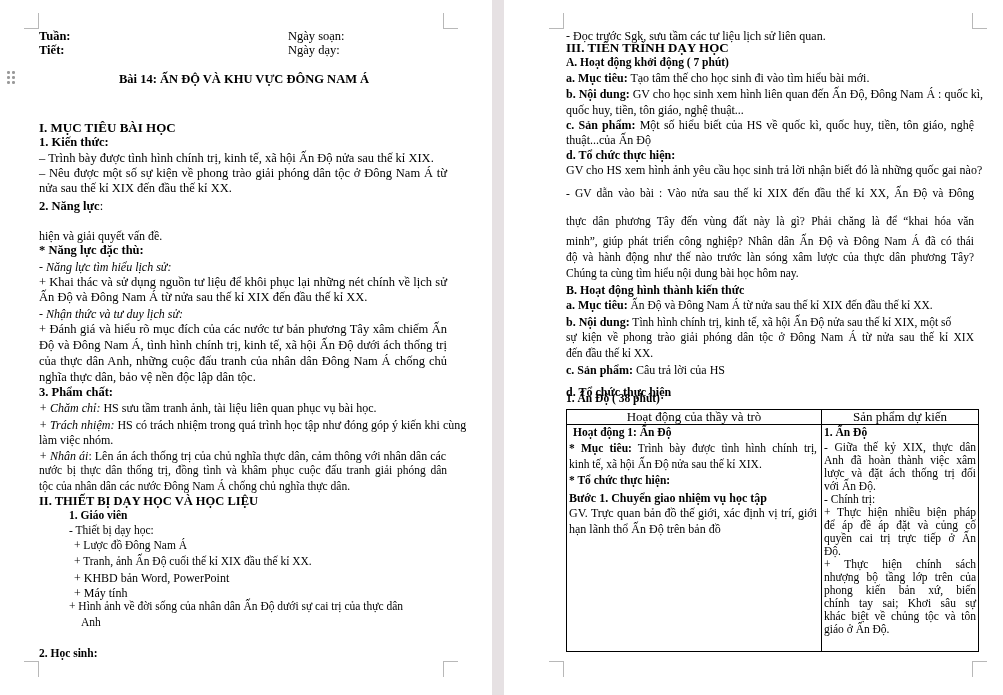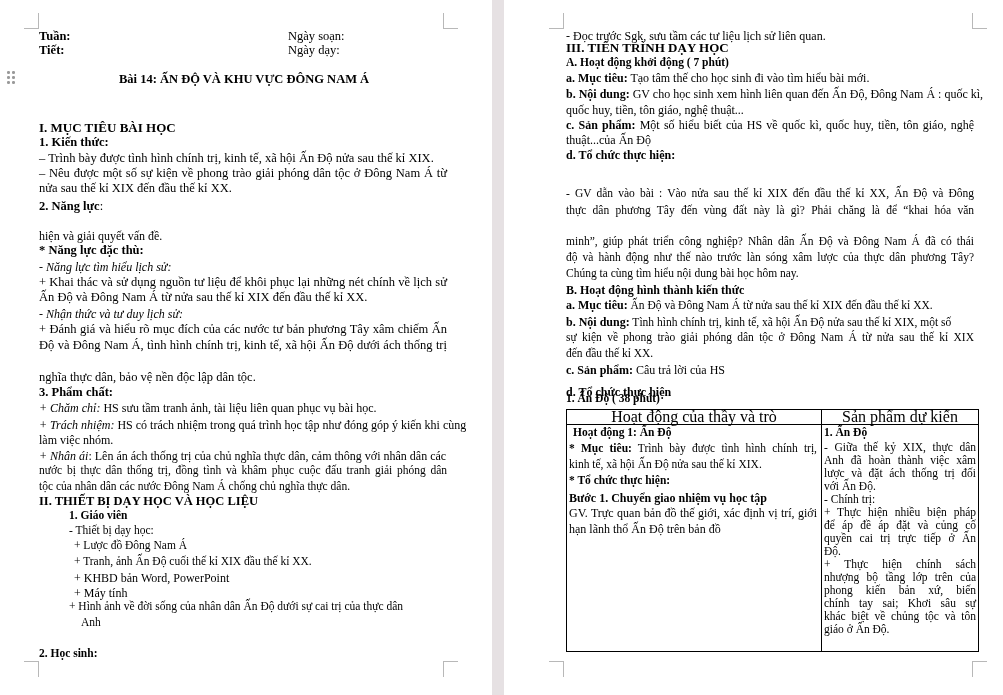--- a/index.html
+++ b/index.html
@@ -14,21 +14,21 @@
   .f13 { font-size:12.5px; }
   .f12 { font-size:11.5px; }
   .f10 { font-size:12px; }
   .b { font-weight:bold; }
   .i { font-style:italic; }
   .just { text-align:justify; text-align-last:justify; white-space:nowrap; }
   .drag { position:absolute; left:7px; top:71px; width:8px; height:14px; }
   .drag span { position:absolute; width:2.5px; height:2.5px; background:#9a9a9a; border-radius:50%; }
   table.plan { position:absolute; left:566px; top:409px; width:413px; border-collapse:collapse; }
   table.plan td, table.plan th { border:1.3px solid #000; padding:0 2px; vertical-align:top; font-weight:normal; }
-  table.plan th { font-size:16px; text-align:center; height:14px; line-height:14px; }
+  table.plan th { font-size:13px; text-align:center; height:14px; line-height:14px; }
   .cell { position:relative; }
   .cl { position:absolute; white-space:nowrap; line-height:1; }
 </style>
 </head>
 <body>
 
 <div class="page page-left">
   <div class="corner" style="left:24px;top:13px;width14px;width:14px;height:15px;border-right-width:1px;border-bottom-width:1px;"></div>
   <div class="corner" style="left:443px;top:13px;width:14px;height:15px;border-left-width:1px;border-bottom-width:1px;"></div>
   <div class="corner" style="left:24px;top:661px;width:14px;height:15px;border-right-width:1px;border-top-width:1px;"></div>
@@ -58,20 +58,21 @@
 
   <div class="ln f13" style="left:39px;top:200px"><b>2. Năng lực</b><span>:</span></div>
   <div class="ln f10" style="left:39px;top:230px">hiện và giải quyết vấn đề.</div>
   <div class="ln f13 b" style="left:39px;top:244px">* Năng lực đặc thù:</div>
   <div class="ln f10 i" style="left:39px;top:261px">-  Năng lực tìm hiểu lịch sử:</div>
   <div class="ln f13 just" style="left:39px;top:276px;width:408px">+ Khai thác và sử dụng nguồn tư liệu để khôi phục lại những nét chính về lịch  sử</div>
   <div class="ln f13" style="left:39px;top:291px">Ấn Độ và Đông Nam Á từ nửa sau thế kỉ XIX đến đầu thế kỉ XX.</div>
   <div class="ln f10 i" style="left:39px;top:308px">- Nhận thức và tư duy lịch sử:</div>
   <div class="ln f13 just" style="left:39px;top:323px;width:408px">+ Đánh giá và hiểu rõ mục đích của các nước tư bản phương Tây xâm chiếm Ấn</div>
   <div class="ln f13 just" style="left:39px;top:339px;width:408px">Độ và Đông Nam Á, tình hình chính trị, kinh tế, xã hội Ấn Độ dưới ách thống trị</div>
+  <div class="ln f13 just" style="left:39px;top:355px;width:408px">của thực dân Anh, những cuộc đấu tranh của nhân dân Đông Nam Á chống chủ</div>
   <div class="ln f13" style="left:39px;top:371px">nghĩa thực dân, bảo vệ nền độc lập dân tộc.</div>
 
   <div class="ln f13 b" style="left:39px;top:386px">3. Phẩm chất:</div>
   <div class="ln f10" style="left:39px;top:402px"><i>+ Chăm chỉ:</i><span> HS sưu tầm tranh ảnh, tài liệu liên quan phục vụ bài học.</span></div>
   <div class="ln f10" style="left:39px;top:419px"><i>+ Trách nhiệm:</i><span> HS có trách nhiệm trong quá trình học tập như đóng góp ý kiến khi cùng</span></div>
   <div class="ln f10" style="left:39px;top:434px">làm việc nhóm.</div>
   <div class="ln f10" style="left:39px;top:450px"><i>+ Nhân ái</i><span>: Lên án ách thống trị của chủ nghĩa thực dân, cảm thông với nhân dân các</span></div>
   <div class="ln f12 just" style="left:39px;top:465px;width:408px">nước bị thực dân thống trị, đồng tình và khâm phục cuộc đấu tranh giải phóng dân</div>
   <div class="ln f12" style="left:39px;top:481px">tộc của nhân dân các nước Đông Nam Á chống chủ nghĩa thực dân.</div>
 
@@ -97,23 +98,24 @@
 
   <div class="ln f10" style="left:62px;top:30px">-  Đọc trước Sgk, sưu tầm các tư liệu lịch sử liên quan.</div>
   <div class="ln f13 b" style="left:62px;top:41px;font-size:13px">III. TIẾN TRÌNH DẠY HỌC</div>
   <div class="ln f12 b" style="left:62px;top:57px">A. Hoạt động khởi động ( 7 phút)</div>
   <div class="ln f10" style="left:62px;top:72px"><b>a. Mục tiêu:</b><span> Tạo tâm thế cho học sinh đi vào tìm hiểu bài mới.</span></div>
   <div class="ln f10 just" style="left:62px;top:88px;width:408px"><b>b. Nội dung:</b><span> GV cho học sinh xem hình liên quan đến Ấn Độ, Đông Nam Á : quốc kì,</span></div>
   <div class="ln f10" style="left:62px;top:104px">quốc huy, tiền, tôn giáo, nghệ thuật...</div>
   <div class="ln f10 just" style="left:62px;top:119px;width:408px"><b>c. Sản phẩm:</b><span> Một số hiểu biết của HS về quốc kì, quốc huy, tiền, tôn giáo, nghệ</span></div>
   <div class="ln f10" style="left:62px;top:134px">thuật...của Ấn Độ</div>
   <div class="ln f10 b" style="left:62px;top:149px">d. Tổ chức thực hiện:</div>
+  <div class="ln f10" style="left:62px;top:164px">GV cho HS xem hình ảnh yêu cầu học sinh trả lời nhận biết đó là những quốc gai nào?</div>
 
   <div class="ln f12 just" style="left:62px;top:188px;width:408px">- GV dẫn vào bài : Vào nửa sau thế kỉ XIX đến đầu thế kỉ XX,  Ấn Độ và Đông</div>
-  <div class="ln f12 just" style="left:62px;top:205px;width:408px">thực dân phương Tây đến vùng đất này là gì? Phải chăng là để “khai hóa văn</div>
+  <div class="ln f12 just" style="left:62px;top:216px;width:408px">thực dân phương Tây đến vùng đất này là gì? Phải chăng là để “khai hóa văn</div>
   <div class="ln f12 just" style="left:62px;top:236px;width:408px">minh”, giúp phát triển công nghiệp? Nhân dân Ấn Độ và Đông Nam Á đã có thái</div>
   <div class="ln f12 just" style="left:62px;top:252px;width:408px">độ và hành động như thế nào trước làn sóng xâm lược của thực dân phương Tây?</div>
   <div class="ln f12" style="left:62px;top:268px">Chúng ta cùng tìm hiểu nội dung bài học hôm nay.</div>
 
   <div class="ln f10 b" style="left:62px;top:284px">B. Hoạt động hình thành kiến thức</div>
   <div class="ln f12" style="left:62px;top:299px"><b class="f10">a. Mục tiêu:</b><span> Ấn Độ và Đông Nam Á từ nửa sau thế kỉ XIX đến đầu thế kỉ XX.</span></div>
   <div class="ln f12" style="left:62px;top:316px"><b class="f10">b. Nội dung:</b><span> Tình hình chính trị, kinh tế, xã hội Ấn Độ nửa sau thế kỉ XIX, một số</span></div>
   <div class="ln f12 just" style="left:62px;top:332px;width:408px">sự kiện về phong trào giải phóng dân tộc ở Đông Nam Á từ nửa sau thế kỉ XIX</div>
   <div class="ln f12" style="left:62px;top:348px">đến đầu thế kỉ XX.</div>
   <div class="ln f10" style="left:62px;top:364px"><b>c. Sản phẩm:</b><span> Câu trả lời của HS</span></div>

